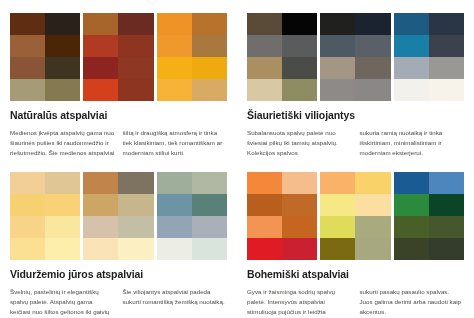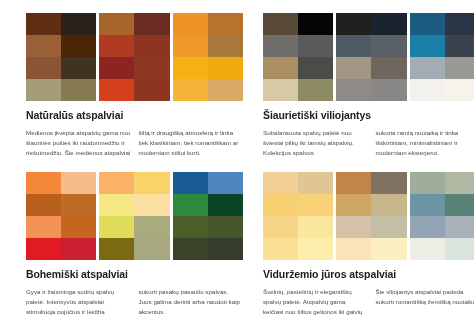--- a/index.html
+++ b/index.html
@@ -8,21 +8,21 @@
     height: 318px;
     background: #ffffff;
     font-family: "Liberation Sans", sans-serif;
     overflow: hidden;
   }
   #page { width: 474px; height: 318px; display: grid;
           grid-template-columns: 237px 237px;
           grid-template-rows: 159px 159px; background:#fff; }
 
   .panel { position: relative; width: 237px; height: 159px;
-           padding: 0 10px; background: #ffffff; overflow: hidden; margin-left: 16px; }
+           padding: 0 10px; background: #ffffff; overflow: hidden; }
 
   .swatch-grid { width: 100%; height: 88px; margin-top: 13px;
                  display: grid; grid-template-columns: 1fr 1fr 1fr;
                  column-gap: 3px; }
   .pair { display: grid; grid-template-columns: 1fr 1fr;
           grid-template-rows: repeat(4, 1fr); }
   .sw { width: 100%; height: 100%; }
 
   .panel-title { font-size: 10.5px; font-weight: bold; color: #1d1d1b;
                  margin-top: 9px; letter-spacing: -0.1px; line-height: 1.1; }
@@ -113,20 +113,60 @@
     <div class="panel-title">Šiaurietiški viliojantys</div>
     <div class="body-cols">
       <div class="body-col">Subalansuota spalvų paletė nuo šviesiai pilkų iki tamsių atspalvių. Kolekcijos spalvos</div>
       <div class="body-col">sukuria ramią nuotaiką ir tinka išskirtiniam, minimalistiniam ir moderniam eksterjerui.</div>
     </div>
   </div>
 
   <div class="panel">
     <div class="swatch-grid">
       <div class="pair">
+          <div class="sw" style="background: rgb(242, 207, 151);"></div>
+          <div class="sw" style="background: rgb(223, 198, 148);"></div>
+          <div class="sw" style="background: rgb(247, 208, 114);"></div>
+          <div class="sw" style="background: rgb(249, 209, 118);"></div>
+          <div class="sw" style="background: rgb(247, 212, 136);"></div>
+          <div class="sw" style="background: rgb(251, 230, 158);"></div>
+          <div class="sw" style="background: rgb(251, 224, 147);"></div>
+          <div class="sw" style="background: rgb(253, 238, 171);"></div>
+        </div>
+      <div class="pair">
+          <div class="sw" style="background: rgb(193, 133, 76);"></div>
+          <div class="sw" style="background: rgb(126, 115, 97);"></div>
+          <div class="sw" style="background: rgb(205, 166, 102);"></div>
+          <div class="sw" style="background: rgb(199, 182, 140);"></div>
+          <div class="sw" style="background: rgb(214, 194, 171);"></div>
+          <div class="sw" style="background: rgb(194, 191, 165);"></div>
+          <div class="sw" style="background: rgb(251, 227, 184);"></div>
+          <div class="sw" style="background: rgb(252, 239, 194);"></div>
+        </div>
+      <div class="pair">
+          <div class="sw" style="background: rgb(159, 174, 154);"></div>
+          <div class="sw" style="background: rgb(176, 183, 163);"></div>
+          <div class="sw" style="background: rgb(109, 148, 164);"></div>
+          <div class="sw" style="background: rgb(90, 129, 119);"></div>
+          <div class="sw" style="background: rgb(147, 164, 182);"></div>
+          <div class="sw" style="background: rgb(169, 176, 183);"></div>
+          <div class="sw" style="background: rgb(236, 238, 230);"></div>
+          <div class="sw" style="background: rgb(217, 229, 220);"></div>
+        </div>
+    </div>
+    <div class="panel-title">Viduržemio jūros atspalviai</div>
+    <div class="body-cols">
+      <div class="body-col">Švelnių, pastelinių ir elegantiškų spalvų paletė. Atspalvių gama keičiasi nuo šiltos geltonos iki gaivių žalios ir mėlynos spalvų.</div>
+      <div class="body-col">Šie viliojantys atspalviai padeda sukurti romantišką žemišką nuotaiką.</div>
+    </div>
+  </div>
+
+  <div class="panel">
+    <div class="swatch-grid">
+      <div class="pair">
           <div class="sw" style="background: rgb(244, 135, 58);"></div>
           <div class="sw" style="background: rgb(245, 189, 140);"></div>
           <div class="sw" style="background: rgb(184, 95, 29);"></div>
           <div class="sw" style="background: rgb(192, 106, 40);"></div>
           <div class="sw" style="background: rgb(243, 148, 85);"></div>
           <div class="sw" style="background: rgb(196, 102, 31);"></div>
           <div class="sw" style="background: rgb(224, 27, 35);"></div>
           <div class="sw" style="background: rgb(203, 32, 48);"></div>
         </div>
       <div class="pair">
@@ -150,53 +190,13 @@
           <div class="sw" style="background: rgb(52, 60, 44);"></div>
         </div>
     </div>
     <div class="panel-title">Bohemiški atspalviai</div>
     <div class="body-cols">
       <div class="body-col">Gyva ir žaisminga sodrių spalvų paletė. Intensyvūs atspalviai stimuliuoja pojūčius ir leidžia</div>
       <div class="body-col">sukurti pasakų pasaulio spalvas. Juos galima derinti arba naudoti kaip akcentus.</div>
     </div>
   </div>
 
-  <div class="panel">
-    <div class="swatch-grid">
-      <div class="pair">
-          <div class="sw" style="background: rgb(242, 207, 151);"></div>
-          <div class="sw" style="background: rgb(223, 198, 148);"></div>
-          <div class="sw" style="background: rgb(247, 208, 114);"></div>
-          <div class="sw" style="background: rgb(249, 209, 118);"></div>
-          <div class="sw" style="background: rgb(247, 212, 136);"></div>
-          <div class="sw" style="background: rgb(251, 230, 158);"></div>
-          <div class="sw" style="background: rgb(251, 224, 147);"></div>
-          <div class="sw" style="background: rgb(253, 238, 171);"></div>
-        </div>
-      <div class="pair">
-          <div class="sw" style="background: rgb(193, 133, 76);"></div>
-          <div class="sw" style="background: rgb(126, 115, 97);"></div>
-          <div class="sw" style="background: rgb(205, 166, 102);"></div>
-          <div class="sw" style="background: rgb(199, 182, 140);"></div>
-          <div class="sw" style="background: rgb(214, 194, 171);"></div>
-          <div class="sw" style="background: rgb(194, 191, 165);"></div>
-          <div class="sw" style="background: rgb(251, 227, 184);"></div>
-          <div class="sw" style="background: rgb(252, 239, 194);"></div>
-        </div>
-      <div class="pair">
-          <div class="sw" style="background: rgb(159, 174, 154);"></div>
-          <div class="sw" style="background: rgb(176, 183, 163);"></div>
-          <div class="sw" style="background: rgb(109, 148, 164);"></div>
-          <div class="sw" style="background: rgb(90, 129, 119);"></div>
-          <div class="sw" style="background: rgb(147, 164, 182);"></div>
-          <div class="sw" style="background: rgb(169, 176, 183);"></div>
-          <div class="sw" style="background: rgb(236, 238, 230);"></div>
-          <div class="sw" style="background: rgb(217, 229, 220);"></div>
-        </div>
-    </div>
-    <div class="panel-title">Viduržemio jūros atspalviai</div>
-    <div class="body-cols">
-      <div class="body-col">Švelnių, pastelinių ir elegantiškų spalvų paletė. Atspalvių gama keičiasi nuo šiltos geltonos iki gaivių žalios ir mėlynos spalvų.</div>
-      <div class="body-col">Šie viliojantys atspalviai padeda sukurti romantišką žemišką nuotaiką.</div>
-    </div>
-  </div>
-
 </div>
 
 </body></html>

